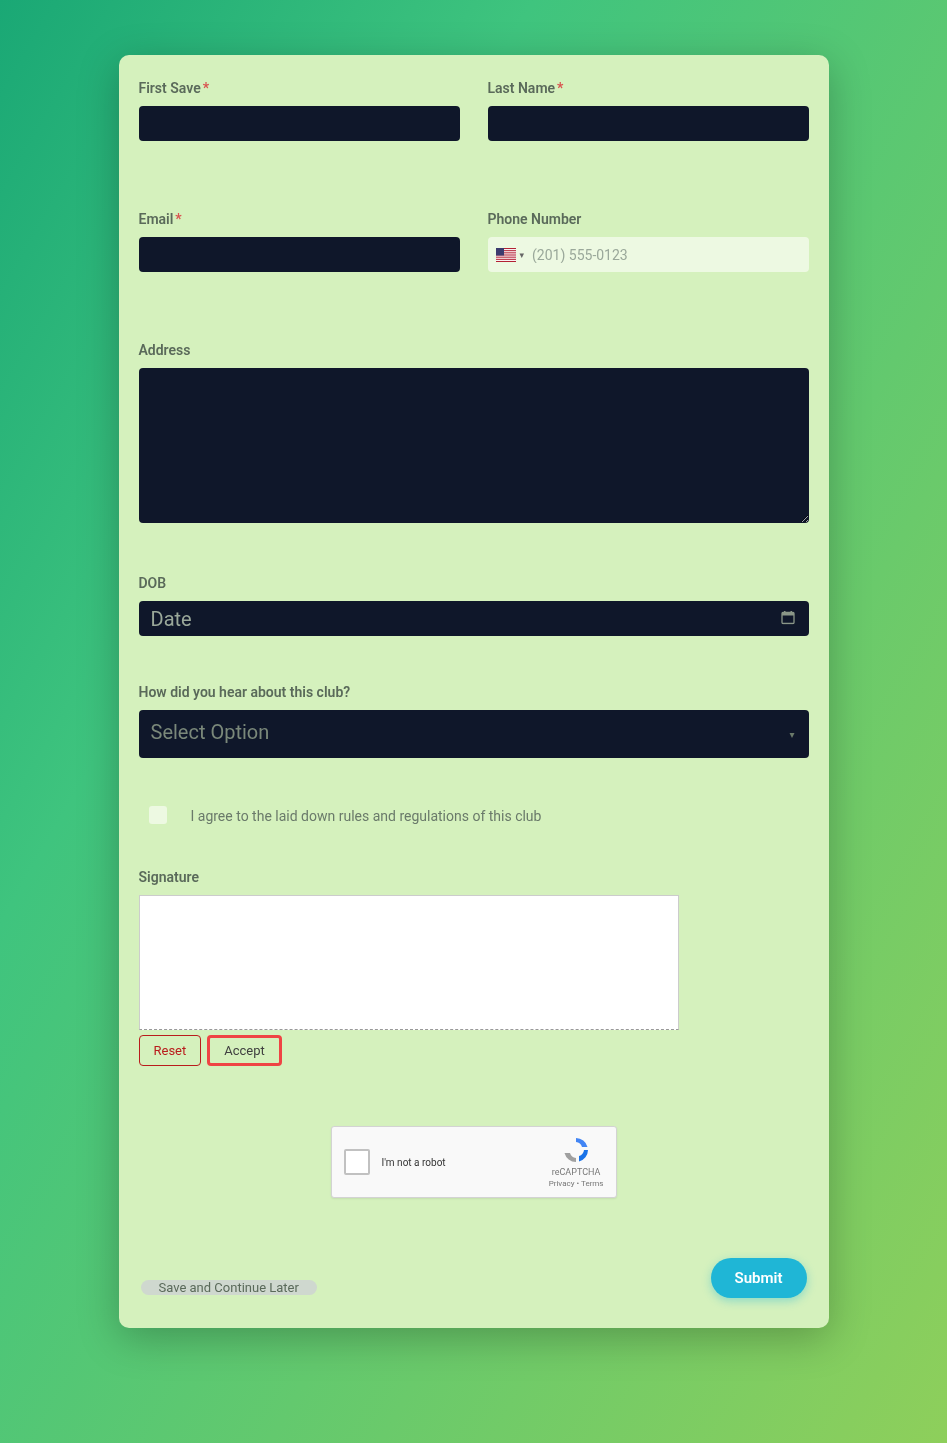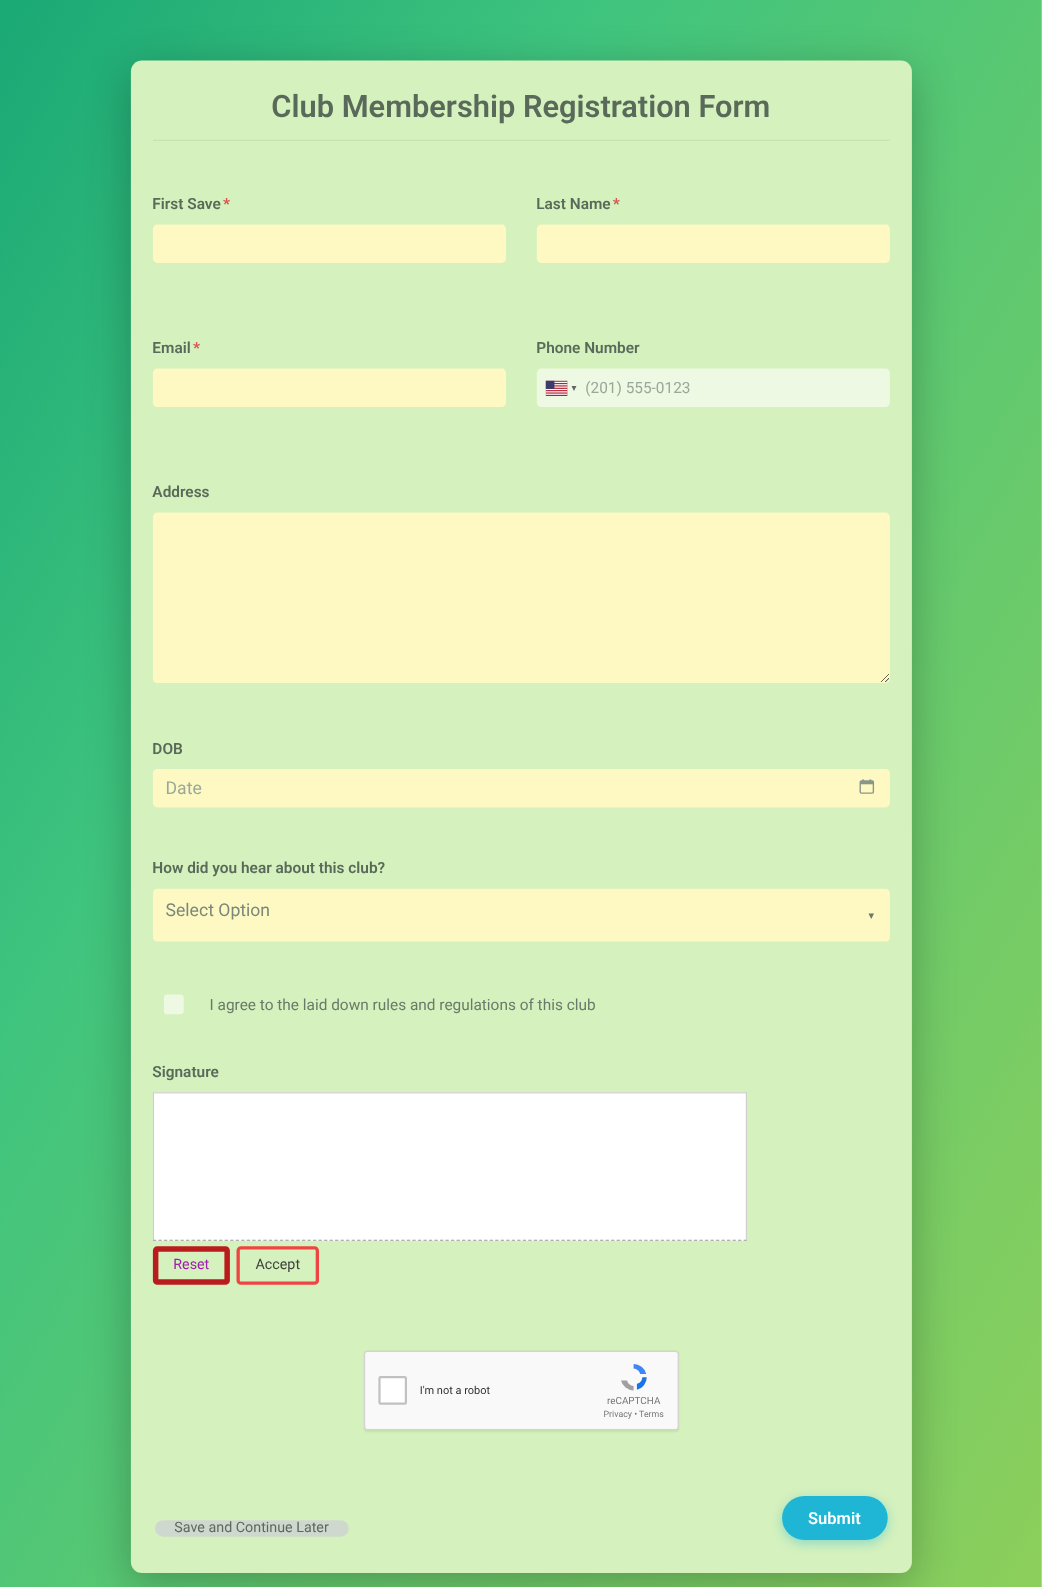--- a/index.html
+++ b/index.html
@@ -33,25 +33,25 @@
 label.fl {
   display: block;
   font-size: 14px;
   color: #5a6a5a;
   font-weight: 600;
   margin-bottom: 10px;
 }
 .req { color: #d9534f; margin-left: 2px; font-weight: 700; }
 .input, .textarea, .select, .date-input {
   width: 100%;
-  background: #fef9c3;
+  background: #0f172a;
   border: none;
   border-radius: 4px;
   padding: 10px 12px;
-  font-size: 16px;
+  font-size: 20px;
   color: #5a6a5a;
   font-family: inherit;
 }
 .input { height: 35px; }
 .textarea { height: 155px; resize: both; }
 .phone-wrap {
   display: flex;
   align-items: center;
   background: #edf9e2;
   border-radius: 4px;
@@ -127,21 +127,21 @@
 }
 .sig-actions { display: flex; gap: 6px; margin-top: 5px; margin-bottom: 60px; }
 .btn-sm {
   padding: 5px 14px;
   font-size: 13px;
   border-radius: 4px;
   background: transparent;
   cursor: pointer;
   font-family: inherit;
 }
-.btn-reset { border: 5px solid #b91c1c; color: #a21caf; text-align: right; }
+.btn-reset { border: 1px solid #b91c1c; color: #b91c1c; text-align: right; }
 .btn-accept { border: 3px solid #ef4444; color: #404040; }
 .captcha {
   width: 286px;
   height: 72px;
   margin: 0 auto 60px auto;
   background: #f9f9f9;
   border: 1px solid #d3d3d3;
   border-radius: 3px;
   box-shadow: 0 1px 2px rgba(0,0,0,0.08);
   display: flex;
@@ -187,21 +187,20 @@
   font-weight: 600;
   cursor: pointer;
   font-family: inherit;
   box-shadow: 0 3px 10px rgba(31,182,214,0.4);
 }
 </style>
 </head>
 <body>
 
 <div class="card">
-  <h1 class="title">Club Membership Registration Form</h1>
 
   <div class="row">
     <div class="col">
       <label class="fl"><span>First Save</span><span class="req">*</span></label>
       <input class="input" type="text" value="" style="">
     </div>
     <div class="col">
       <label class="fl"><span>Last Name</span><span class="req">*</span></label>
       <input class="input" type="text" value="" style="">
     </div>

